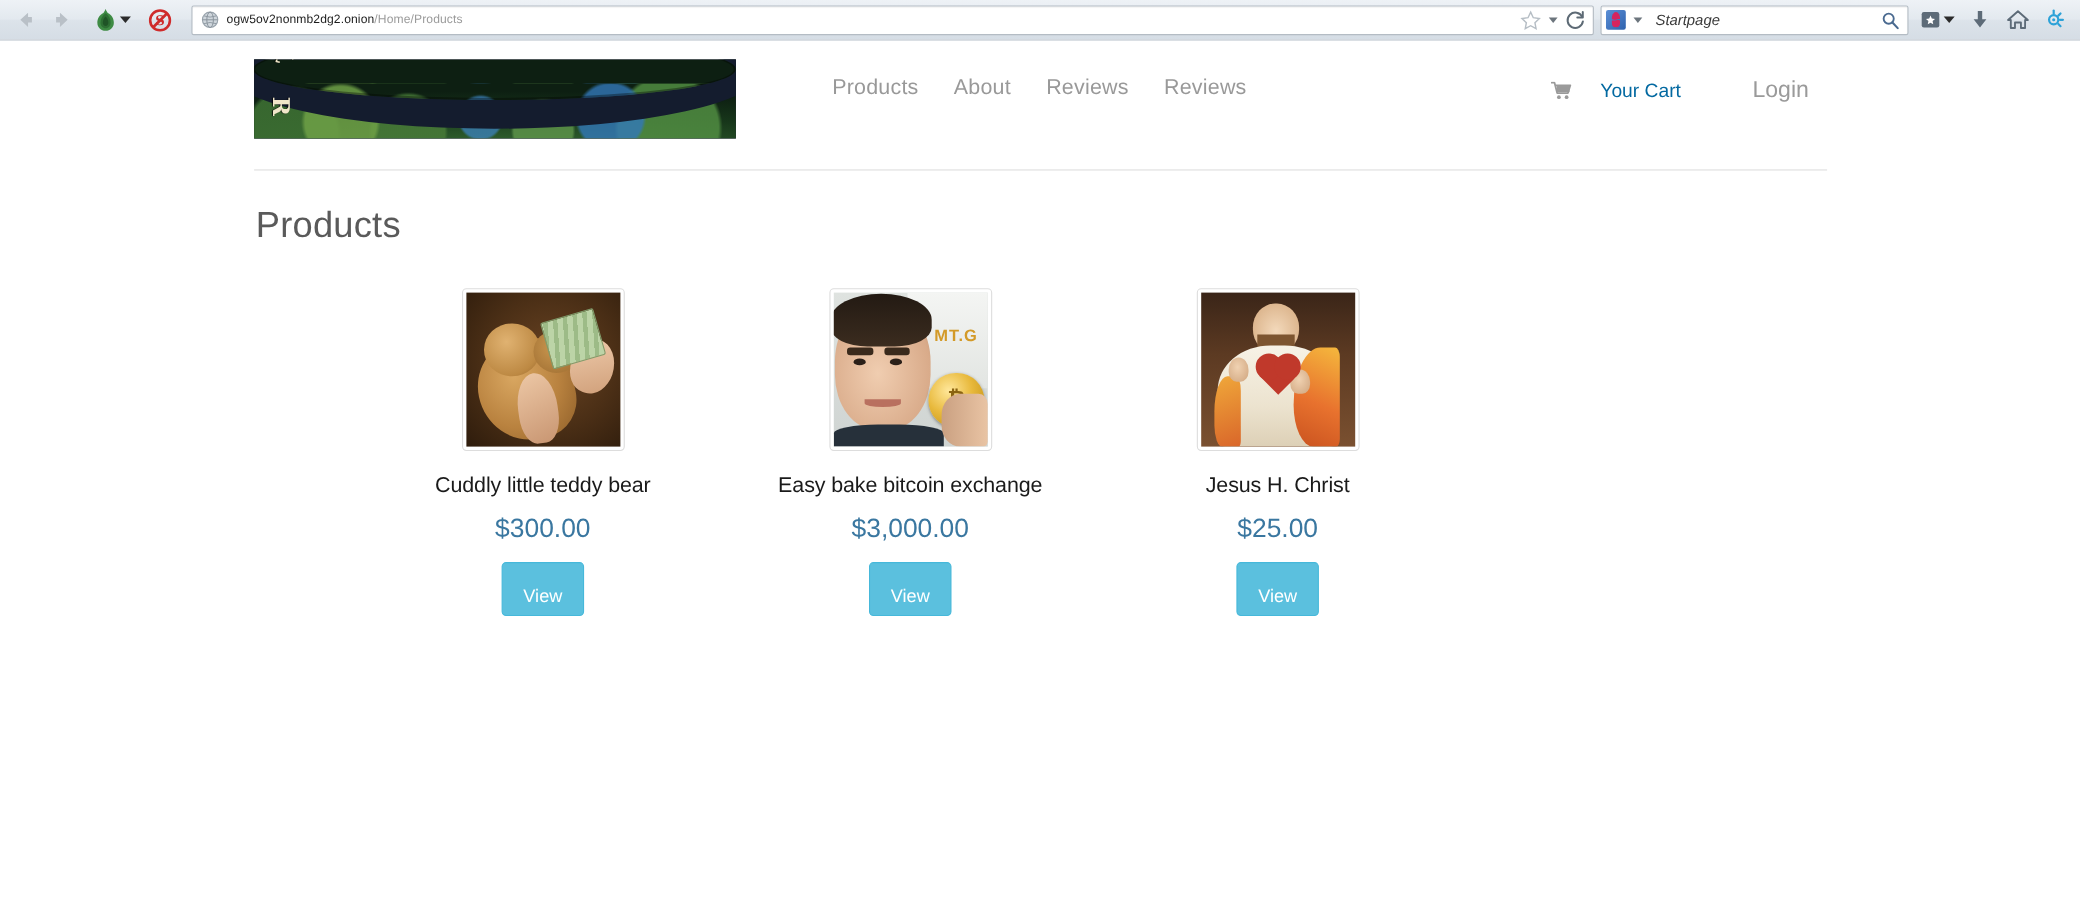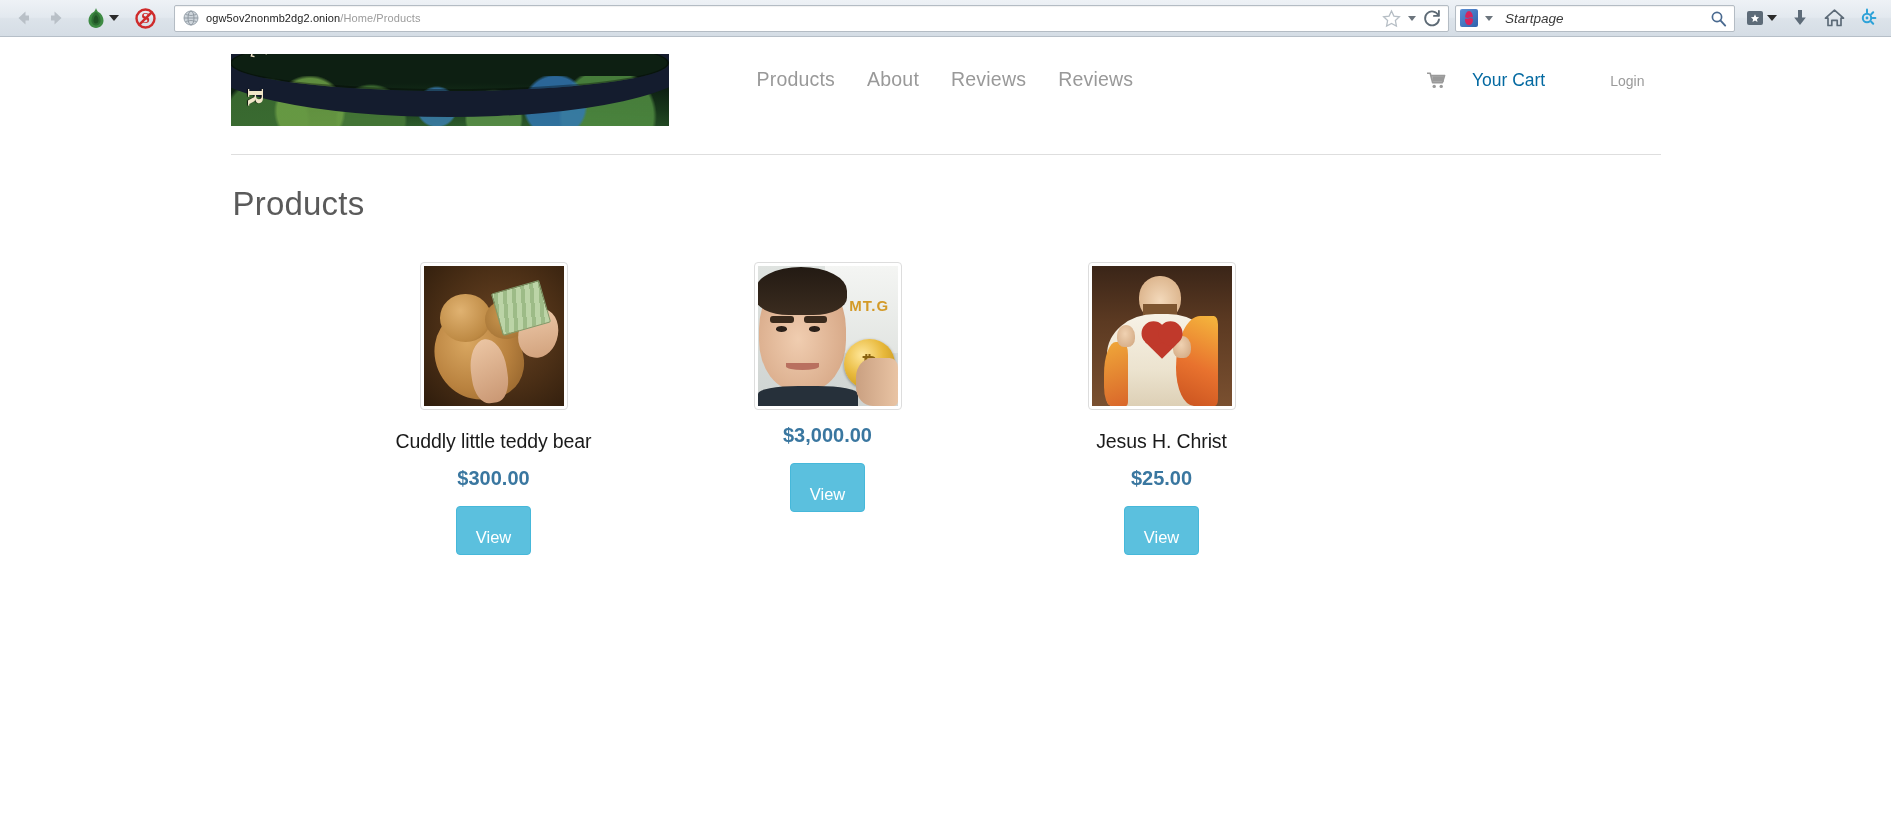--- a/index.html
+++ b/index.html
@@ -244,21 +244,21 @@
     display: flex;
     align-items: center;
     gap: 26px;
     color: #0369a1;
     font-size: 17.5px;
     text-decoration: none;
     padding: 0 10px;
   }
   .login-link {
     color: #9a9a9a;
-    font-size: 14px;
+    font-size: 21px;
     text-decoration: none;
     padding: 0 10px;
     margin-left: 45px;
   }
 
   .hr {
     border: 0;
     border-top: 1px solid #dedede;
     margin: 15px 0 0 0;
   }
@@ -473,22 +473,22 @@
 
   .product-name {
     margin-top: 20px;
     font-size: 19.5px;
     color: #1a1a1a;
     font-weight: 400;
     letter-spacing: -0.1px;
   }
   .product-price {
     margin-top: 14px;
-    font-size: 20px;
-    font-weight: 700;
+    font-size: 24px;
+    font-weight: 400;
     color: #3a77a0;
   }
   .view-btn {
     margin-top: 16px;
     display: inline-block;
     background: #5bc0de;
     border: 1px solid #46b8da;
     color: #ffffff;
     font-size: 16.5px;
     padding: 21px 19px 8px;
@@ -667,20 +667,21 @@
             <span class="brow-l"></span>
             <span class="brow-r"></span>
             <span class="eye-l"></span>
             <span class="eye-r"></span>
             <span class="mouth"></span>
             <span class="shoulder"></span>
             <span class="coin"></span>
             <span class="fingers"></span>
           </div>
         </div>
+        <div class="product-name">Easy bake bitcoin exchange</div>
         <div class="product-price">$3,000.00</div>
         <button class="view-btn">View</button>
       </div>
 
       <div class="product-card">
         <div class="product-thumb">
           <div class="thumb-inner art-jesus">
             <span class="hair"></span>
             <span class="head"></span>
             <span class="beard"></span>

